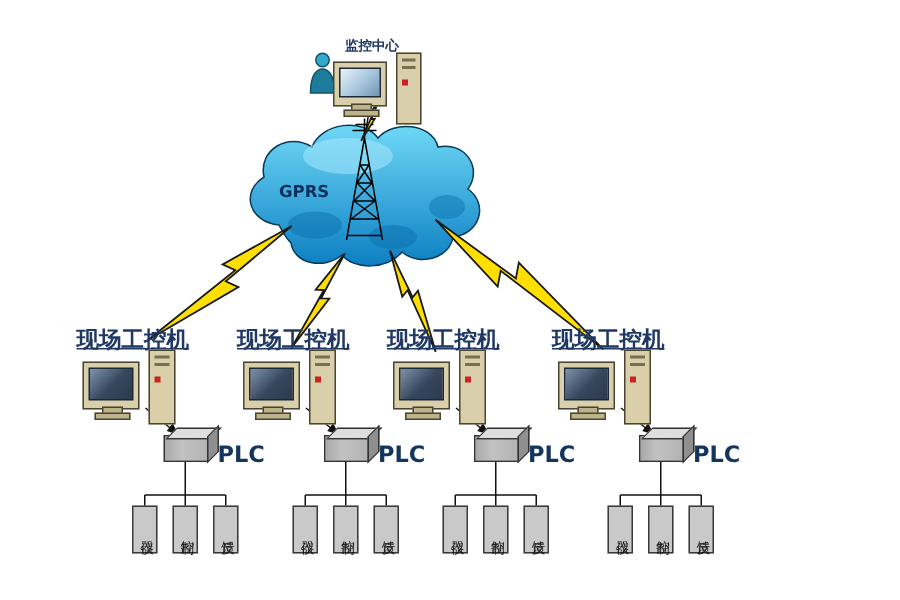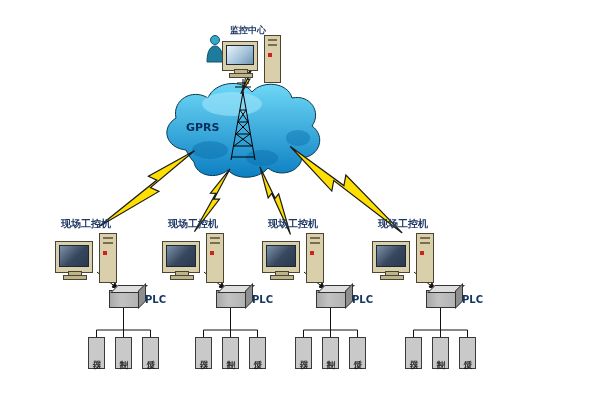--- a/index.html
+++ b/index.html
@@ -6,21 +6,21 @@
   body { background: #fff; font-family: "DejaVu Sans", "Liberation Sans", sans-serif; }
   .canvas { position: relative; width: 600px; height: 400px; background: #ffffff; overflow: hidden; }
   .layer { position: absolute; left: 0; top: 0; }
 
   
   .top-node { position: absolute; left: 200px; top: 8px; width: 120px; height: 70px; margin-top: 15px; }
   .top-label { position: absolute; left: 30px; top: 1px; font-size: 9px; font-weight: 600; color: #1f3864; white-space: nowrap; }
 
   .station { position: absolute; top: 215px; width: 125px; height: 160px; }
   .s1 { left: 45px; } .s2 { left: 152px; } .s3 { left: 252px; } .s4 { left: 362px; }
-  .station-label { position: absolute; left: 16px; top: 2px; font-size: 10px; font-weight: 600; color: #1f3864; white-space: nowrap; }
+  .station-label { position: absolute; left: 6px; top: 2px; font-size: 15px; font-weight: 600; color: #1f3864; white-space: nowrap; text-decoration: underline; }
 
   
   .monitor { position: absolute; width: 38px; height: 32px; background: #d9d0ab; border: 1px solid #4a4432; }
   .station .monitor { left: 10px; top: 26px; }
   .top-node .monitor { left: 22px; top: 18px; width: 36px; height: 30px; }
   .screen { position: absolute; left: 3px; top: 3px; right: 3px; bottom: 5px; border: 1px solid #1c2737;
             background: linear-gradient(135deg, #7d93ab 0%, #36465c 55%, #2b3a4e 100%); }
   .screen.light { background: linear-gradient(135deg, #eaf3fa 0%, #9fc0d8 60%, #6f93b0 100%); }
   .monitor::before { content:""; position: absolute; left: 50%; bottom: -5px; width: 12px; height: 4px;
                      margin-left: -6px; background: #bdb48c; border: 1px solid #4a4432; }
@@ -32,21 +32,21 @@
   .tower .slot { display: block; margin: 3px 3px 0 3px; height: 2px; background: #776f4e; }
   .tower .led { position: absolute; left: 3px; top: 17px; width: 4px; height: 4px; background: #c22; }
 
   
   .plc { position: absolute; left: 64px; top: 75px; width: 30px; height: 18px;
          background: linear-gradient(90deg, #a9a9a9 0%, #c2c2c2 40%, #b3b3b3 100%); border: 1px solid #333; }
   .plc::before { content:""; position: absolute; left: 0; top: -6px; width: 28px; height: 6px;
                  background: #dedede; border: 1px solid #333; transform: skewX(-45deg); transform-origin: 0 100%; }
   .plc::after  { content:""; position: absolute; left: 100%; top: 0; width: 6px; height: 16px;
                  background: #8f8f8f; border: 1px solid #333; transform: skewY(-45deg); transform-origin: 0 0; }
-  .plc-label { position: absolute; left: 100px; top: 79px; font-size: 10px; font-weight: 700; color: #14365e; }
+  .plc-label { position: absolute; left: 100px; top: 79px; font-size: 15px; font-weight: 700; color: #14365e; }
 
   
   .devices { position: absolute; left: 43px; top: 122px; display: flex; gap: 10px; }
   .device { width: 17px; height: 32px; background: #c9c9c9; border: 1px solid #3a3a3a;
             display: flex; align-items: center; justify-content: center; }
   .vtext { writing-mode: vertical-rl; text-orientation: upright; font-size: 9px; line-height: 1; color: #1a1a1a; }
 </style>
 </head>
 <body>
 

